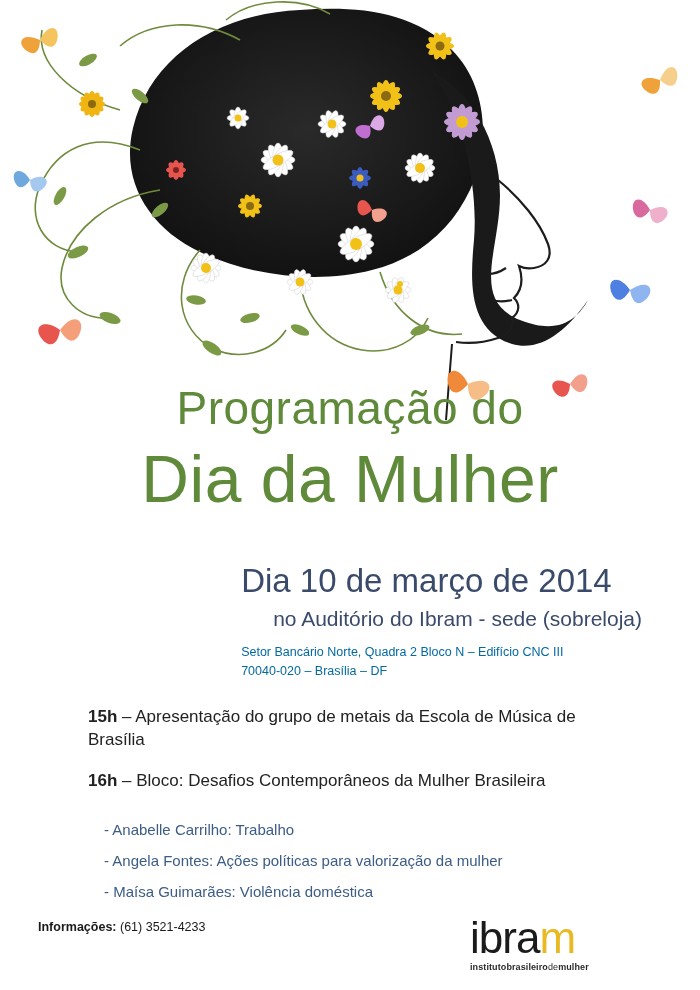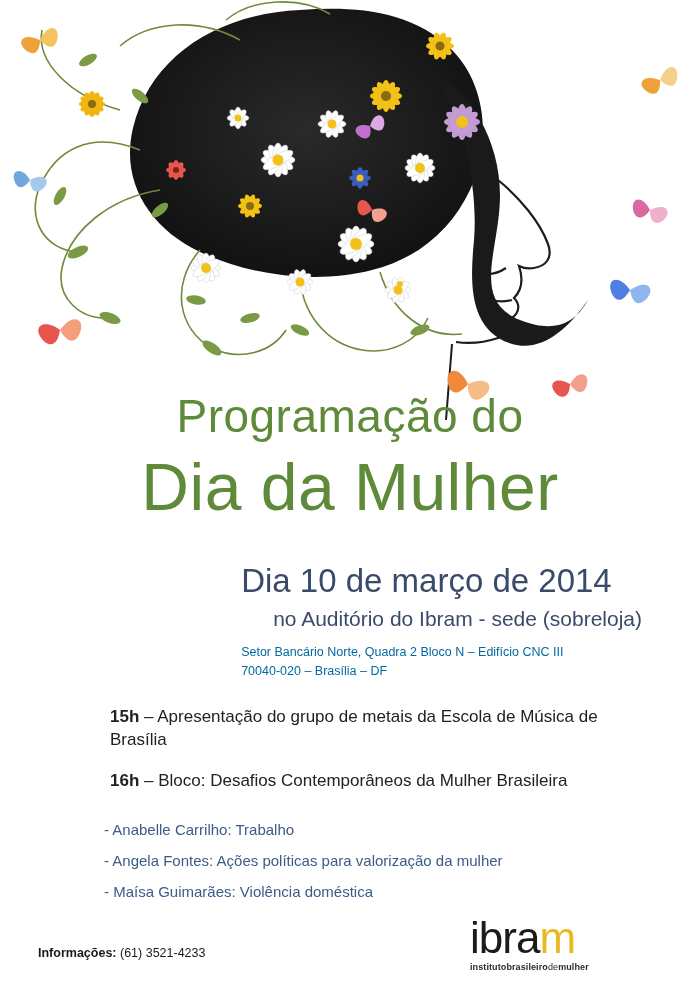--- a/index.html
+++ b/index.html
@@ -32,21 +32,21 @@
     overflow: hidden;
   }
   .art svg {
     display: block;
   }
 
   
   .title-block {
     position: absolute;
     left: 0;
-    top: 392px;
+    top: 384px;
     width: 700px;
     text-align: center;
   }
   .title-line1 {
     font-size: 46px;
     color: #5f8a3a;
     letter-spacing: 0.5px;
     line-height: 1.05;
     font-weight: 400;
   }
@@ -92,21 +92,20 @@
   
   .program {
     position: absolute;
     left: 88px;
     top: 706px;
     width: 520px;
     color: #2b2b2b;
   }
   .prog-item {
     margin-bottom: 18px;
-    margin-left: 22px;
   }
   .prog-line {
     font-size: 17px;
     line-height: 1.35;
     color: #222222;
   }
   .prog-time {
     font-weight: bold;
   }
 
@@ -120,21 +119,21 @@
     font-size: 15px;
     color: #3c5c86;
     line-height: 1.0;
     margin-bottom: 16px;
   }
 
   
   .info {
     position: absolute;
     left: 38px;
-    top: 946px;
+    top: 920px;
     font-size: 12.5px;
     color: #1a1a1a;
   }
   .info b { font-weight: bold; }
 
   .logo {
     position: absolute;
     right: 40px;
     top: 916px;
     text-align: left;

